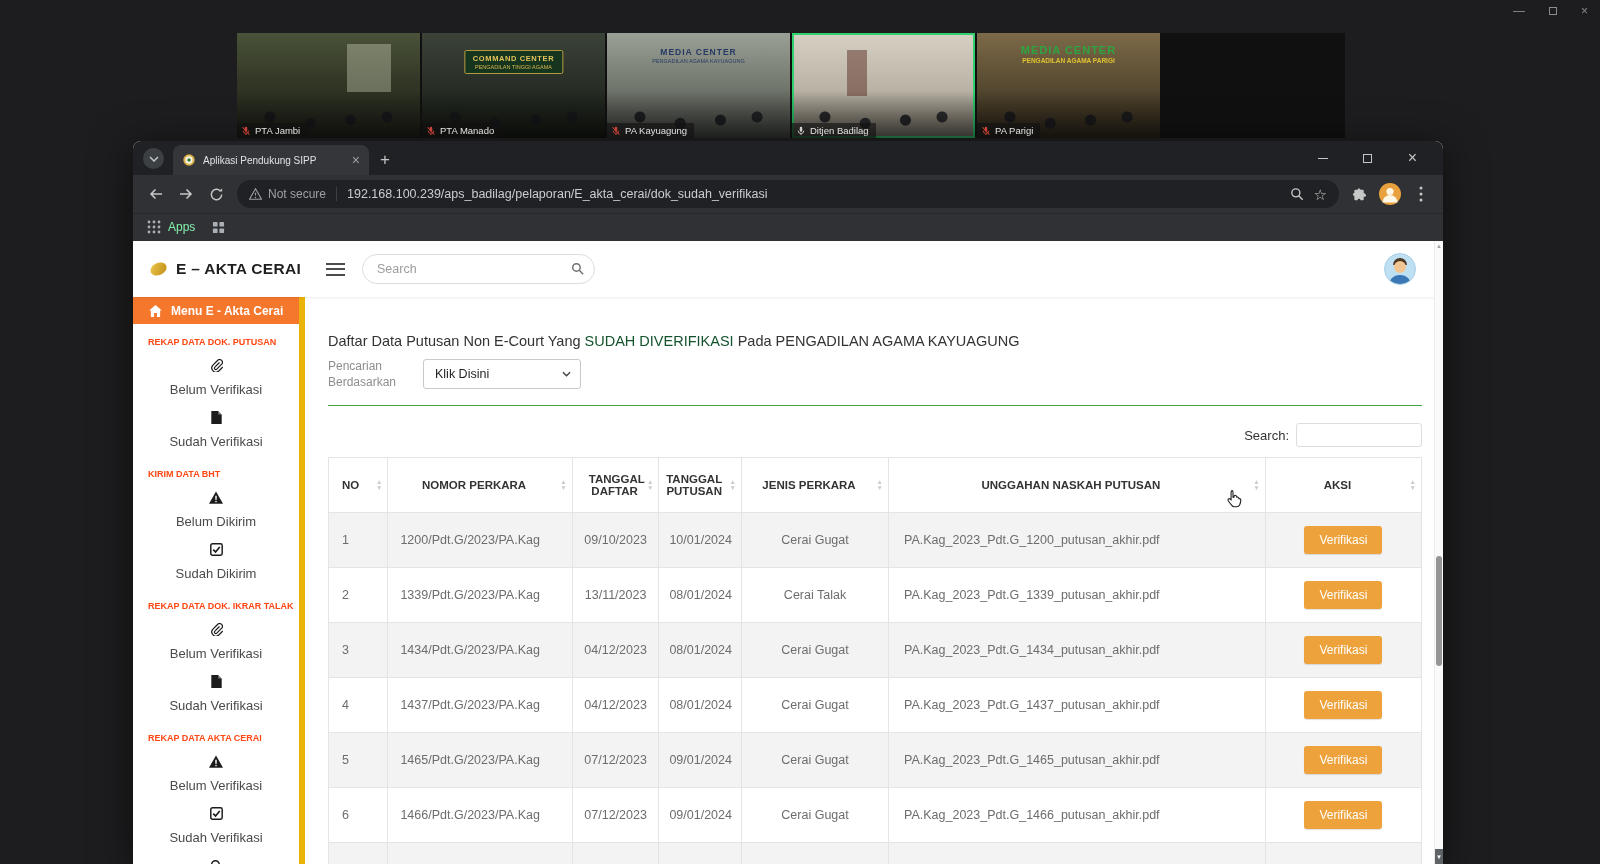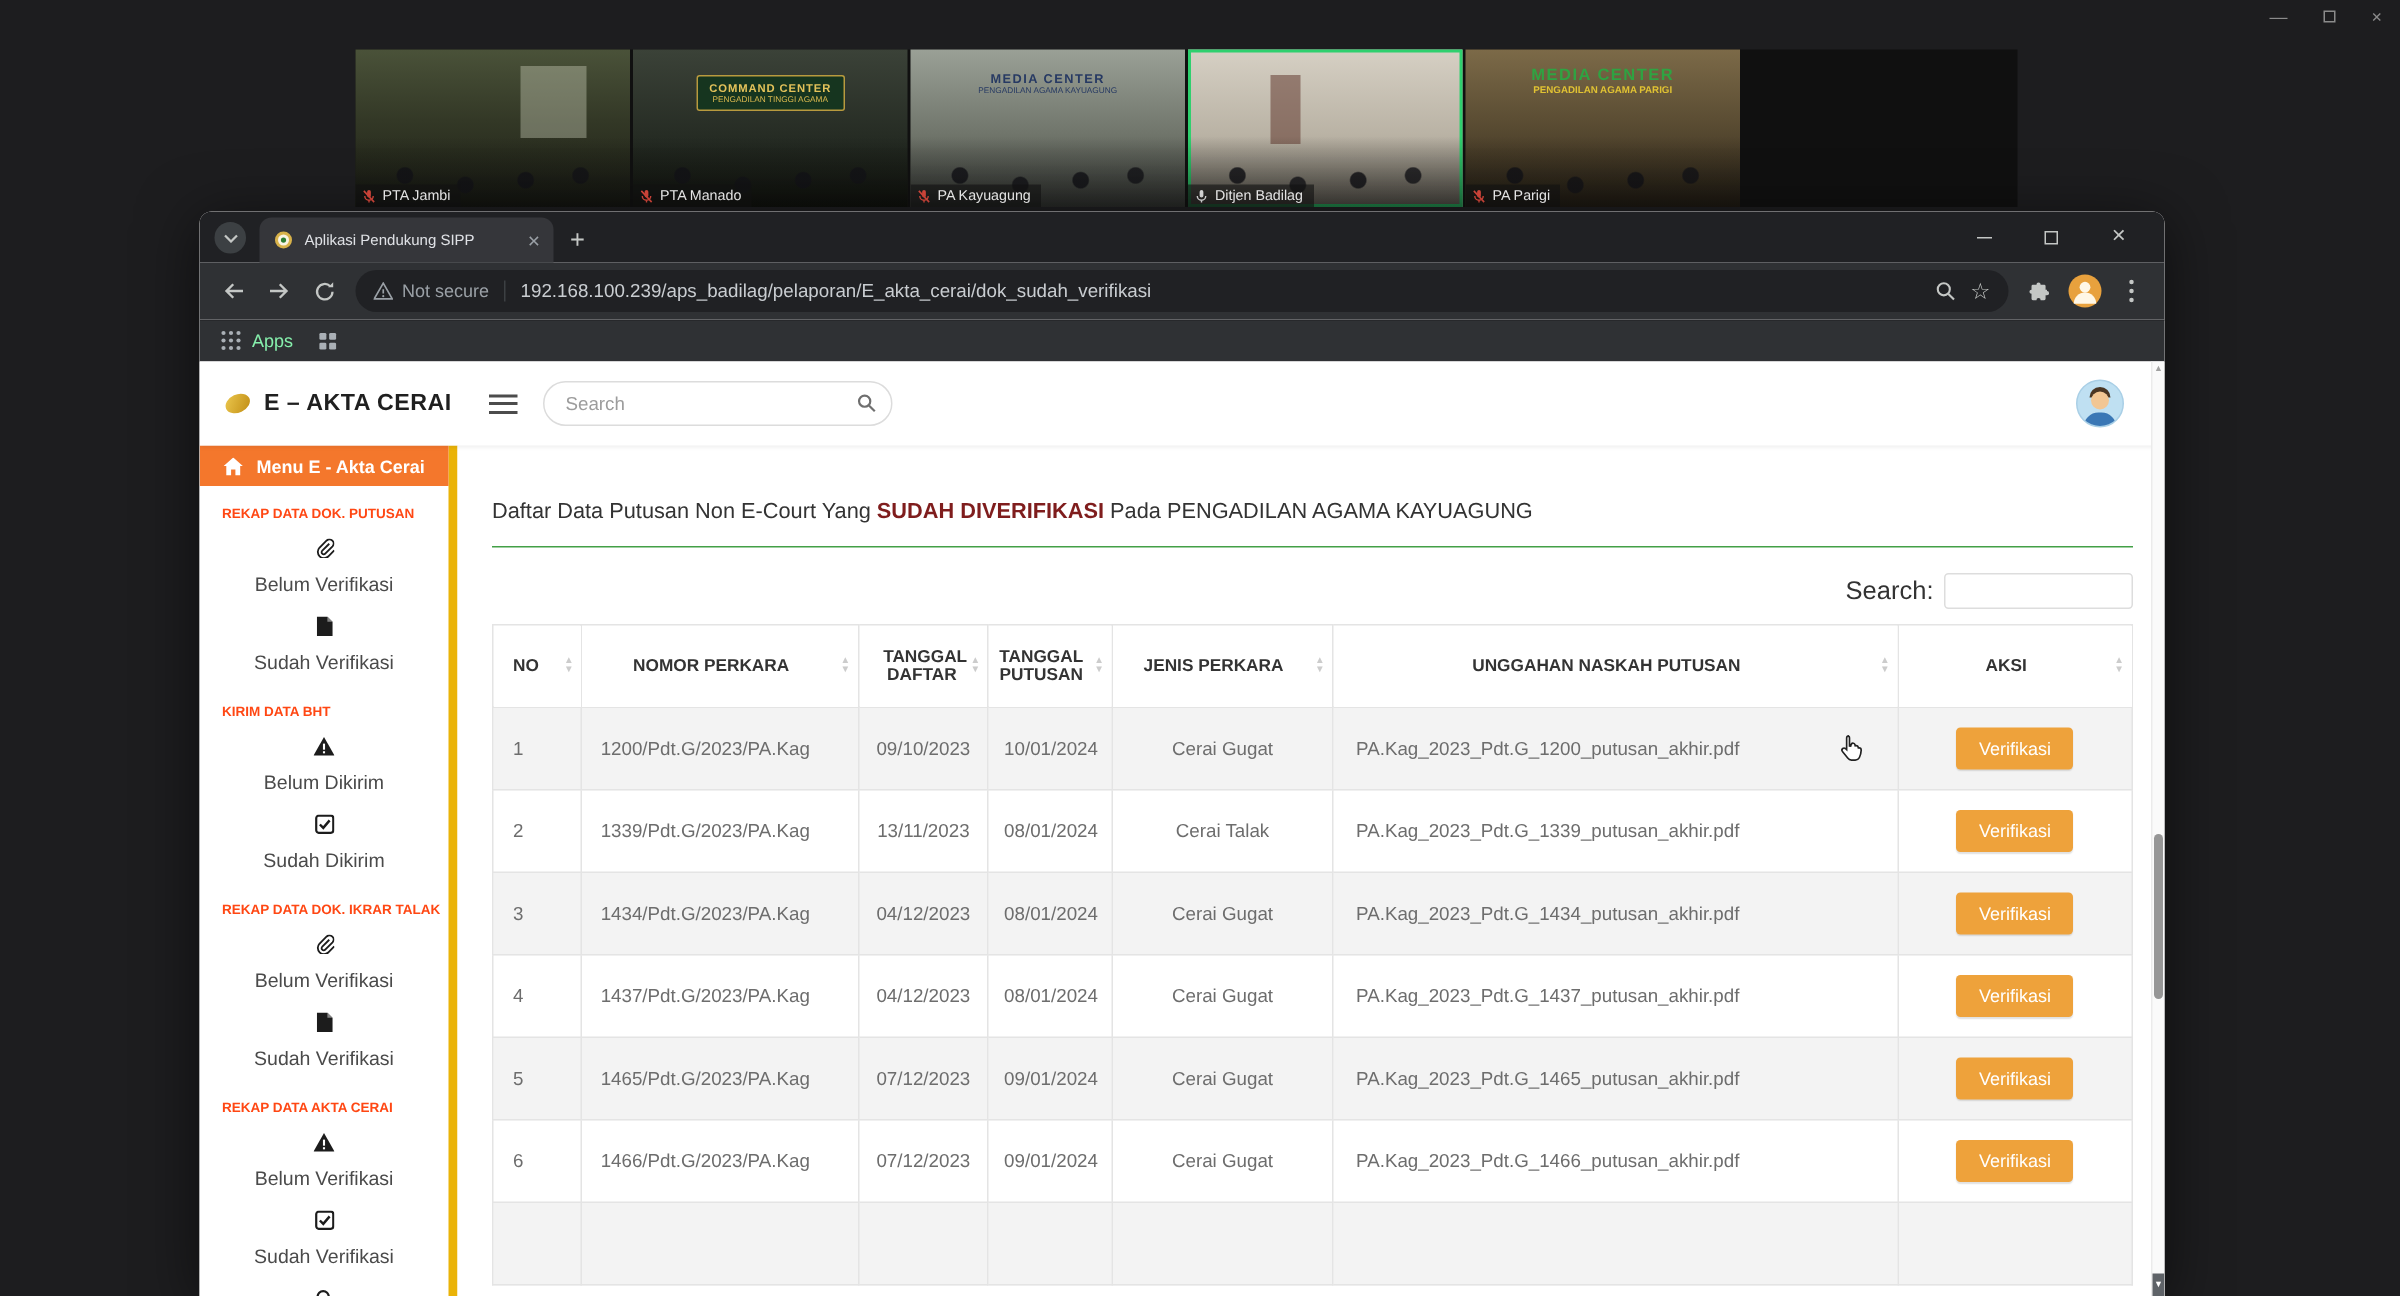--- a/index.html
+++ b/index.html
@@ -96,28 +96,28 @@
   .sb-active{height:27px;background:#f4772c;color:#fff;display:flex;align-items:center;gap:9px;padding-left:15px;font-size:12px;font-weight:bold;}
   .sb-active .sb-icon{color:#fff;}
   .sb-section{color:#ff4713;font-size:9px;font-weight:bold;padding:13px 15px 5px;white-space:nowrap;overflow:hidden;}
   .sb-item{display:flex;align-items:center;gap:10px;padding:7px 15px;color:#4a4a4a;font-size:13px;cursor:pointer;flex-direction:column;}
   .sb-icon{width:14px;display:flex;justify-content:center;color:#1c1c1c;}
   .sb-divider{margin:12px 14px 6px;border-top:1px dashed #f08b2e;}
   .sb-logout .sb-label{color:#f0742a;}
 
   .content{flex:1;min-width:0;padding:36px 21px 0 23px;background:#fff;}
   .page-title{font-size:14.5px;color:#333;}
-  .hl{color:#7f1d1d;font-weight:bold;}
+  .hl{color:#14532d;font-weight:normal;}
   .filter-row{margin-top:9px;display:flex;align-items:center;}
   .filter-label{width:74px;font-size:12px;color:#8e8e8e;line-height:16px;}
   .filter-select{margin-left:21px;width:158px;height:30px;border:1px solid #c9c9c9;border-radius:3px;background:#fff;display:flex;align-items:center;justify-content:space-between;padding:0 9px 0 11px;font-size:12.5px;color:#1f1f1f;cursor:pointer;}
   .fs-chev{color:#444;display:flex;}
   .green-rule{margin-top:15px;border-top:1px solid #43a047;}
   .table-search-row{margin-top:17px;display:flex;justify-content:flex-end;align-items:center;gap:7px;}
-  .ts-label{font-size:17px;color:#333;}
+  .ts-label{font-size:13px;color:#333;}
   .ts-input{width:126px;height:24px;border:1px solid #ddd;border-radius:3px;padding:0 7px;font:12px "Liberation Sans",sans-serif;color:#333;outline:none;}
   table.data{margin-top:10px;width:100%;border-collapse:collapse;table-layout:fixed;}
   .data th,.data td{border:1px solid #e4e4e4;}
   .data th{font-size:11.5px;color:#333;font-weight:bold;padding:15px 18px 15px 6px;text-align:center;position:relative;background:#fff;}
   .sort{position:absolute;right:5px;top:50%;transform:translateY(-50%);display:flex;flex-direction:column;font-size:6.5px;line-height:6px;color:#ccc;}
   .data td{font-size:12.5px;color:#6d6d6d;height:55px;padding:0 10px;}
   tr.odd td{background:#f3f3f3;}
   tr.even td{background:#fff;}
   th.col-no{width:59px;text-align:left;padding-left:13px;}
   td.col-no{text-align:left;padding-left:13px;}
@@ -474,20 +474,31 @@
                 <line x1="8" y1="1" x2="8" y2="7" stroke="currentColor" stroke-width="1.8"></line>
                 <path d="M4.6 3.6a6.2 6.2 0 106.8 0" fill="none" stroke="currentColor" stroke-width="1.8"></path>
               </svg>
             </span>
           <span class="sb-label">Keluar</span>
         </div>
       </aside>
 
       <main class="content">
         <p class="page-title"><span>Daftar Data Putusan Non E-Court Yang </span><span class="hl">SUDAH DIVERIFIKASI</span><span> Pada PENGADILAN AGAMA KAYUAGUNG</span></p>
+        <div class="filter-row">
+          <div class="filter-label">Pencarian Berdasarkan</div>
+          <div class="filter-select">
+            <span>Klik Disini</span>
+            <span class="fs-chev">
+                <svg width="9" height="6" viewBox="0 0 10 6">
+                  <path d="M1 1l4 4 4-4" stroke="currentColor" stroke-width="1.6" fill="none"></path>
+                </svg>
+              </span>
+          </div>
+        </div>
         <div class="green-rule"></div>
         <div class="table-search-row">
           <span class="ts-label">Search:</span>
           <input class="ts-input" style="">
         </div>
         <table class="data">
           <thead>
               <tr id="table-header-row">
                 <th class="col-no"><span>NO</span><span class="sort">
                     <span>▲</span>

